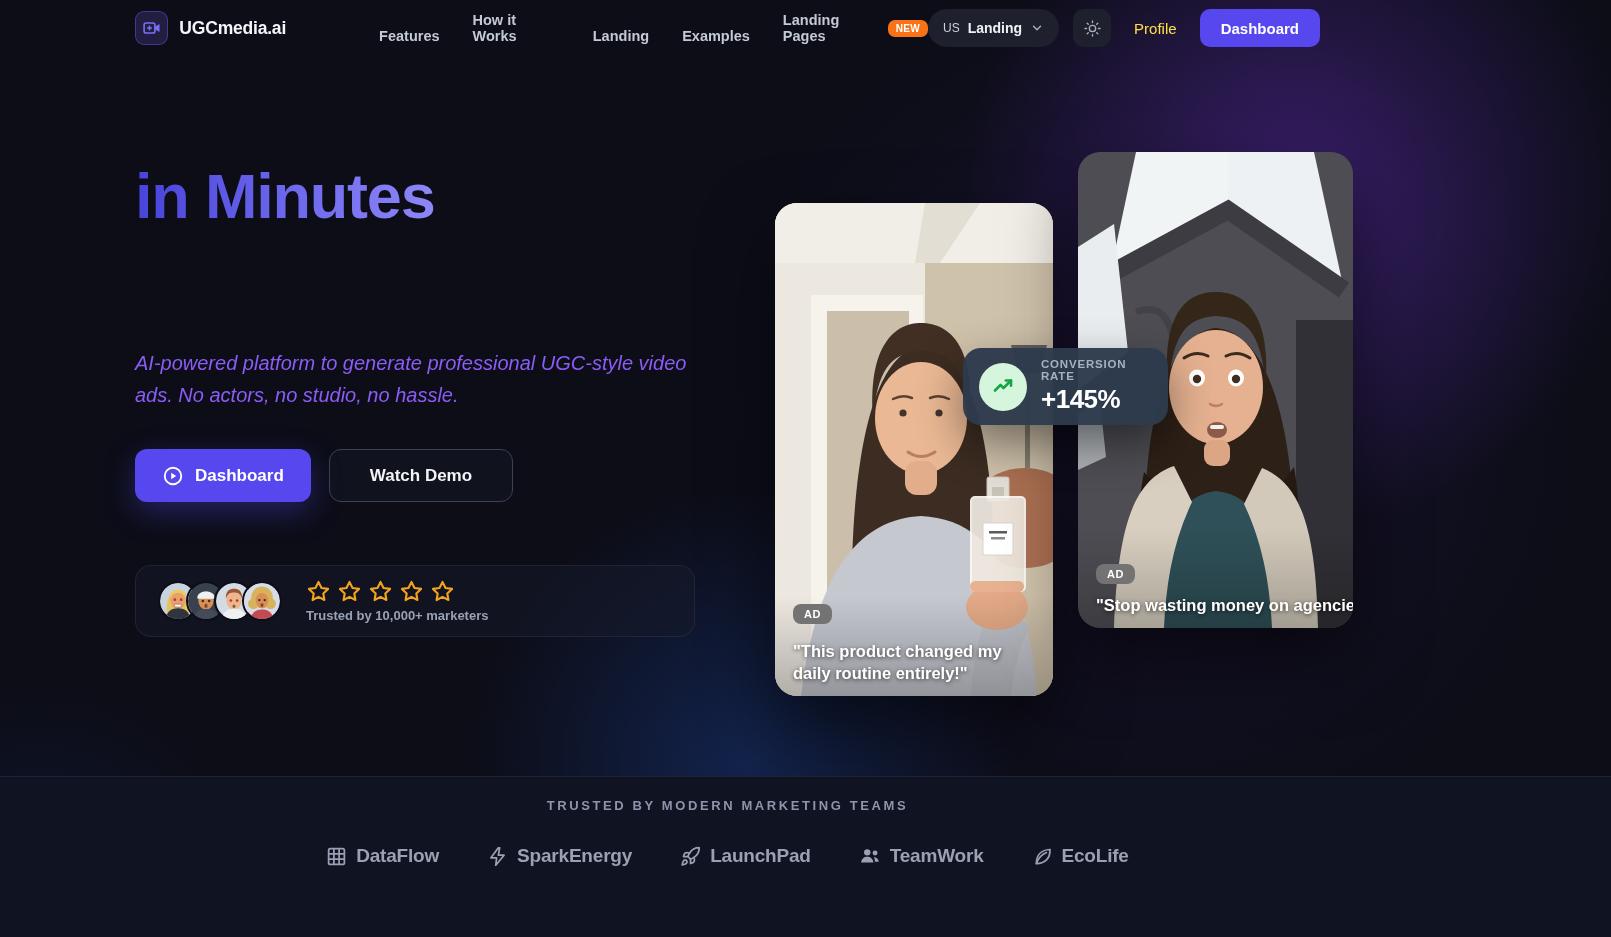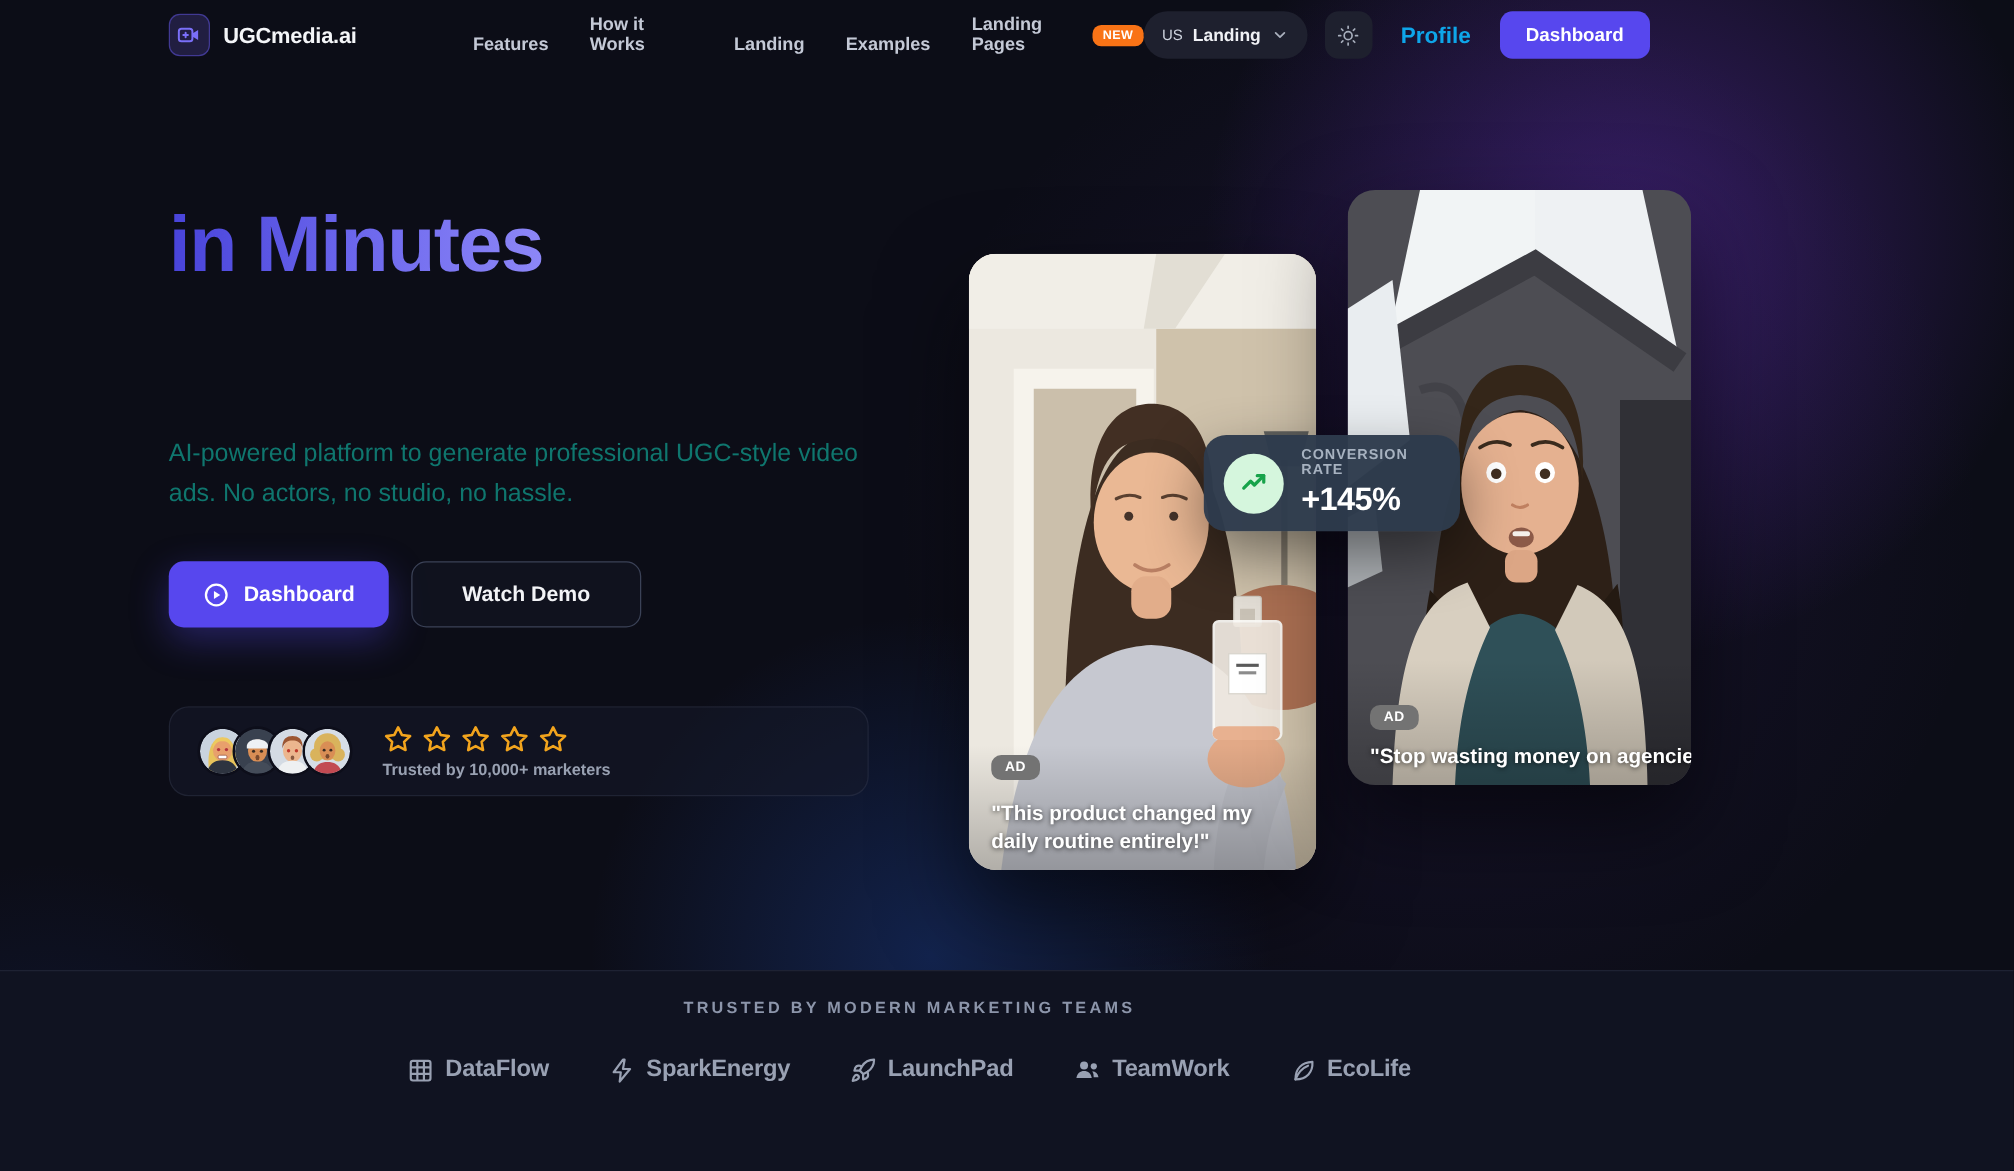--- a/index.html
+++ b/index.html
@@ -28,31 +28,31 @@
   .nav-link { font-size:14.5px; font-weight:600; color:#c4c9d6; cursor:pointer; display:flex; align-items:center; gap:9px; text-decoration:none; }
   .badge-new { background:#f97316; color:#fff; font-size:10px; font-weight:800; letter-spacing:0.3px;
                padding:3px 8px; border-radius:7px; }
   .nav-right { margin-left:auto; display:flex; align-items:center; gap:14px; }
   .lang-pill { height:38px; background:#1e202e; border-radius:20px; display:flex; align-items:center;
                gap:8px; padding:0 15px; cursor:pointer;text-align:right; }
   .lang-code { font-size:12px; font-weight:500; color:#cdd2dd; }
   .lang-label { font-size:14px; font-weight:700; color:#f0f1f5; }
   .theme-btn { width:38px; height:38px; border-radius:11px; background:#1e202e; border:none;
                display:flex; align-items:center; justify-content:center; cursor:pointer; }
-  .profile-link { font-size:18px; font-weight:700; color:#0ea5e9; margin:0 9px; cursor:pointer; text-decoration:none; }
+  .profile-link { font-size:15px; font-weight:400; color:#fde047; margin:0 9px; cursor:pointer; text-decoration:none; }
   .btn-primary-sm { background:#5747ee; color:#fff; border:none; border-radius:10px; height:38px;
                     padding:0 21px; font-size:15px; font-weight:700; cursor:pointer; font-family:inherit; }
   
   .hero-title { position:absolute; left:135px; top:158px; z-index:5;
                 font-size:63px; font-weight:800; line-height:77px; letter-spacing:-1.2px; color:#f5f5f8; }
   .hero-title .grad {
     background:linear-gradient(90deg,#4843da 0%, #6f6aee 55%, #8d87f7 100%);
     -webkit-background-clip:text; background-clip:text; color:transparent; }
   .hero-sub { position:absolute; left:135px; top:347px; width:558px; z-index:5;
-              font-size:20px; line-height:32px; font-weight:500; color:#0f766e; }
+              font-size:20px; line-height:32px; font-weight:500; color:#8b5cf6;font-style:italic; }
   .hero-ctas { position:absolute; left:135px; top:449px; display:flex; gap:18px; z-index:5; }
   .btn-hero-primary { height:53px; padding:0 27px; border:none; border-radius:12px; background:#5747ee;
                       color:#fff; font-size:17px; font-weight:700; display:flex; align-items:center; gap:11px;
                       cursor:pointer; font-family:inherit; box-shadow:0 10px 30px rgba(87,71,238,0.35); }
   .btn-hero-secondary { height:53px; padding:0 40px; border-radius:12px; border:1.5px solid #3b4257;
                         background:rgba(20,23,38,0.5); color:#f2f3f6; font-size:17px; font-weight:700;
                         cursor:pointer; font-family:inherit; }
   
   .trust-card { position:absolute; left:135px; top:565px; width:560px; height:72px; z-index:5;
                 background:rgba(22,25,42,0.55); border:1px solid rgba(130,140,170,0.13);

